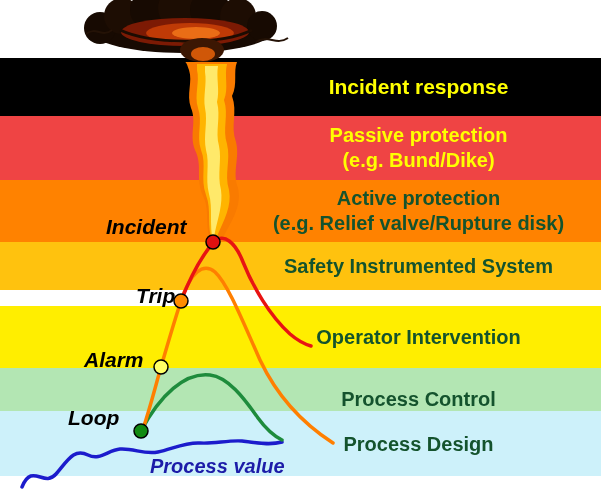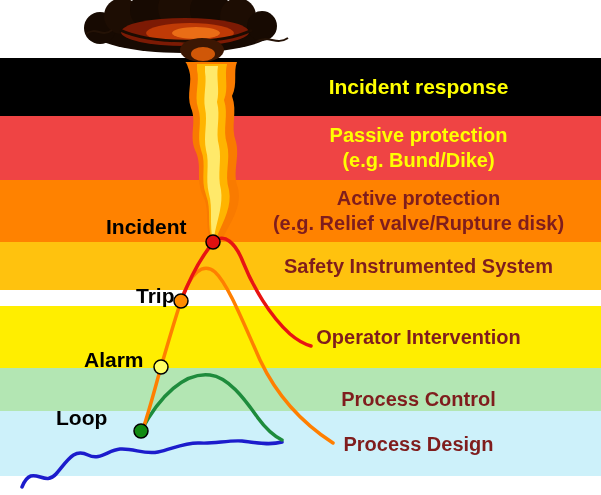--- a/index.html
+++ b/index.html
@@ -17,37 +17,37 @@
   .b3{top:180px;height:62px;background:#ff8200;}
   .b4{top:242px;height:48px;background:#ffc20e;}
   .b5{top:306px;height:62px;background:#ffee00;}
   .b6{top:368px;height:62px;background:#b3e6b3;}
   .b7{top:411px;height:65px;background:#cdf1fa;}
 
   .band-label{
     position:absolute;left:240px;right:4px;
     top:50%;transform:translateY(-50%);
     text-align:center;font-weight:bold;font-size:20px;
-    color:#7f1d1d;line-height:1.25;
+    color:#14532d;line-height:1.25;
   }
   .band-label div{white-space:nowrap;}
   .yellow-text{color:#ffff00;}
   .b1 .band-label{font-size:21px;}
 
   .gfx{position:absolute;top:0;left:0;pointer-events:none;}
 
   .marker-label{
     position:absolute;
-    font-weight:bold;font-size:21px;color:#000;
+    font-style:italic;font-weight:bold;font-size:21px;color:#000;
     white-space:nowrap;
   }
   .ml-incident{left:106px;top:215px;}
   .ml-trip{left:136px;top:284px;}
   .ml-alarm{left:84px;top:348px;}
-  .ml-loop{left:56px;top:406px;}
+  .ml-loop{left:68px;top:406px;}
   .ml-process-value{left:150px;top:455px;color:#1c1ca8;font-size:20px;}
 </style>
 </head>
 <body>
 
 <div class="stage">
 
   <div class="band b0"></div>
 
   <div class="band b1">
@@ -132,14 +132,15 @@
     <circle cx="141" cy="431" r="7" fill="#118a11" stroke="#000" stroke-width="1.5"></circle>
     <circle cx="161" cy="367" r="7" fill="#ffff66" stroke="#000" stroke-width="1.5"></circle>
     <circle cx="181" cy="301" r="7" fill="#ff8c00" stroke="#000" stroke-width="1.5"></circle>
     <circle cx="213" cy="242" r="7" fill="#e01010" stroke="#000" stroke-width="1.5"></circle>
   </svg>
 
   <div class="marker-label ml-incident">Incident</div>
   <div class="marker-label ml-trip">Trip</div>
   <div class="marker-label ml-alarm">Alarm</div>
   <div class="marker-label ml-loop">Loop</div>
+  <div class="marker-label ml-process-value">Process value</div>
 
 </div>
 
 </body></html>

